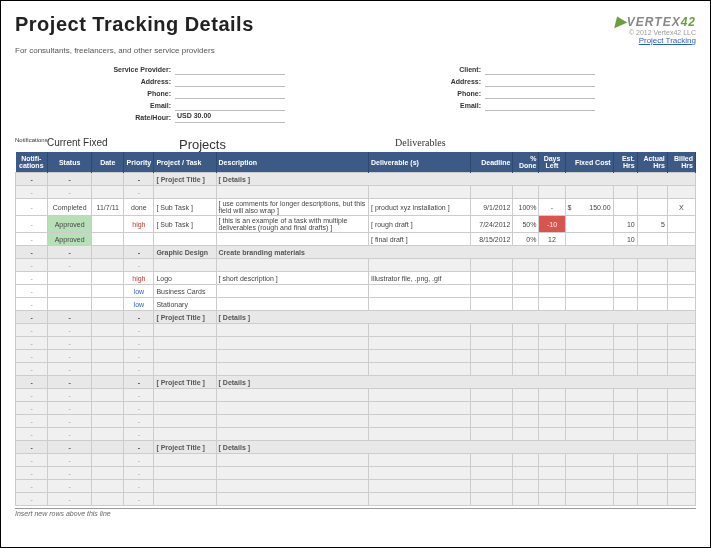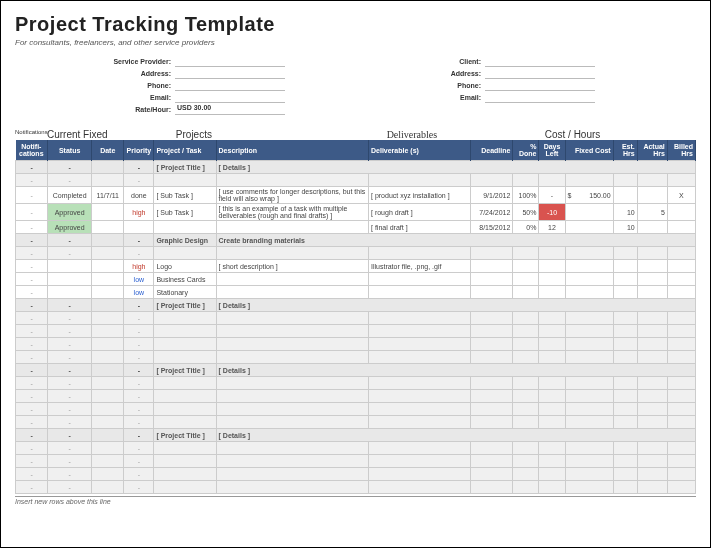--- a/index.html
+++ b/index.html
@@ -1,19 +1,19 @@
 <!DOCTYPE html>
 <html><head>
 <meta charset="utf-8">
 <style>
 * { margin: 0; padding: 0; box-sizing: border-box; }
 body { font-family: Arial, sans-serif; font-size: 8px; background: #fff; width: 711px; height: 548px; border: 1px solid #000; padding: 12px 14px; color: #333; }
 .header { display: flex; justify-content: space-between; align-items: flex-start; margin-bottom: 8px; }
 .title-block h1 { font-size: 20px; font-weight: bold; color: #222; letter-spacing: 0.5px; }
-.title-block .sub { font-size: 8px; color: #555; margin-top: 2px; font-style: italic; }
+.title-block .sub { font-size: 8px; color: #555; margin-top: 10px; }
 .logo-block { text-align: right; font-size: 8px; }
 .logo { font-size: 12px; color: #888; font-weight: bold; font-style: italic; letter-spacing: 1px; }
 .logo-arrow { color: #6a9e3e; font-size: 14px; }
 .copyright { color: #999; font-size: 7px; }
 .link { color: #2a5fd0; text-decoration: underline; }
 
 .info-section { display: flex; gap: 120px; margin: 6px 0 14px 80px; }
 .info-col { }
 .info-row { display: flex; height: 12px; align-items: center; }
 .info-label { width: 80px; text-align: right; font-size: 7px; color: #333; padding-right: 4px; font-weight: bold; }
@@ -48,22 +48,29 @@
 .c-dead { width: 42px; } .c-pct { width: 26px; } .c-days { width: 26px; }
 .c-fixed { width: 48px; } .c-est { width: 24px; } .c-act { width: 30px; } .c-bill { width: 28px; }
 
 .footer-note { font-style: italic; font-size: 7px; color: #666; margin-top: 2px; border-top: 1px solid #999; padding-top: 1px; }
 </style>
 </head>
 <body>
 
 <div class="header">
   <div class="title-block">
-    <h1>Project Tracking Template</h1>
+    <h1>Project Tracking Details</h1>
     <div class="sub">For consultants, freelancers, and other service providers</div>
+  </div>
+  <div class="logo-block">
+    <div class="logo">
+      <span class="logo-arrow">▶</span><span>VERTEX</span><span style="color:#6a9e3e">42</span>
+    </div>
+    <div class="copyright">© 2012 Vertex42 LLC</div>
+    <a class="link">Project Tracking</a>
   </div>
 </div>
 
 <div class="info-section">
   <div class="info-col">
     <div class="info-row">
         <div class="info-label">Service Provider:</div>
         <div class="info-value"></div>
       </div>
     <div class="info-row">
@@ -99,23 +106,22 @@
     <div class="info-row">
         <div class="info-label">Email:</div>
         <div class="info-value"></div>
       </div>
   </div>
 </div>
 
 <div class="group-row">
   <div class="lbl-notif" style="font-size:6px;">Notifications</div>
   <div class="g g1" style="font-size:10px;">Current Fixed</div>
-  <div class="g g2" style="font-size:10px;">Projects</div>
+  <div class="g g2" style="font-size:13px;">Projects</div>
   <div class="g g3" style="font-size:10px;">Deliverables</div>
-  <div class="g g4" style="font-size:10px;">Cost / Hours</div>
 </div>
 
 <table>
 <colgroup>
   <col class="c-notif">
       <col class="c-status">
       <col class="c-date">
       <col class="c-prio">
   <col class="c-proj">
       <col class="c-desc">

